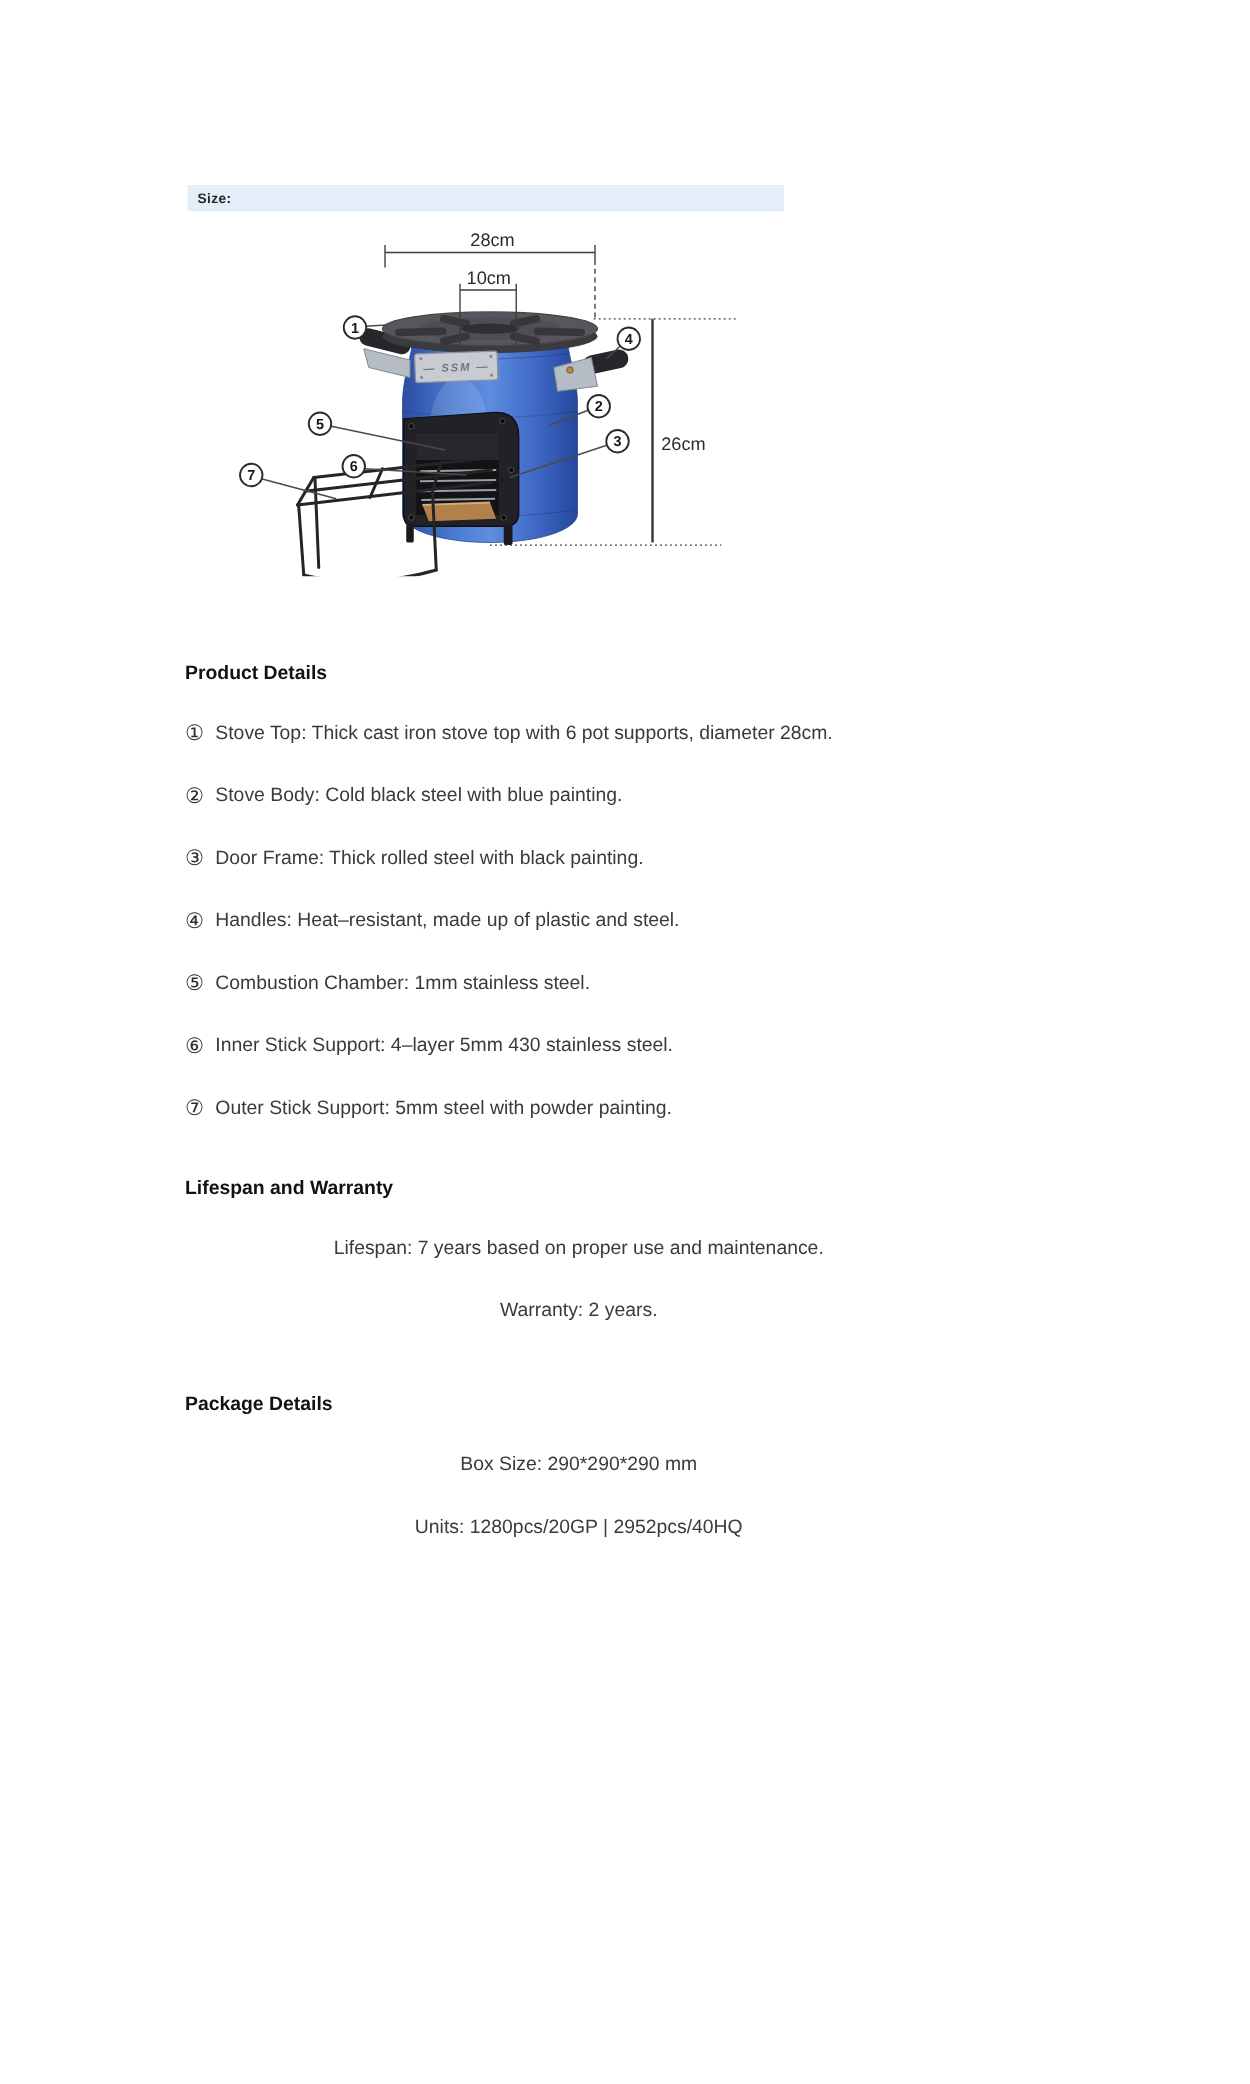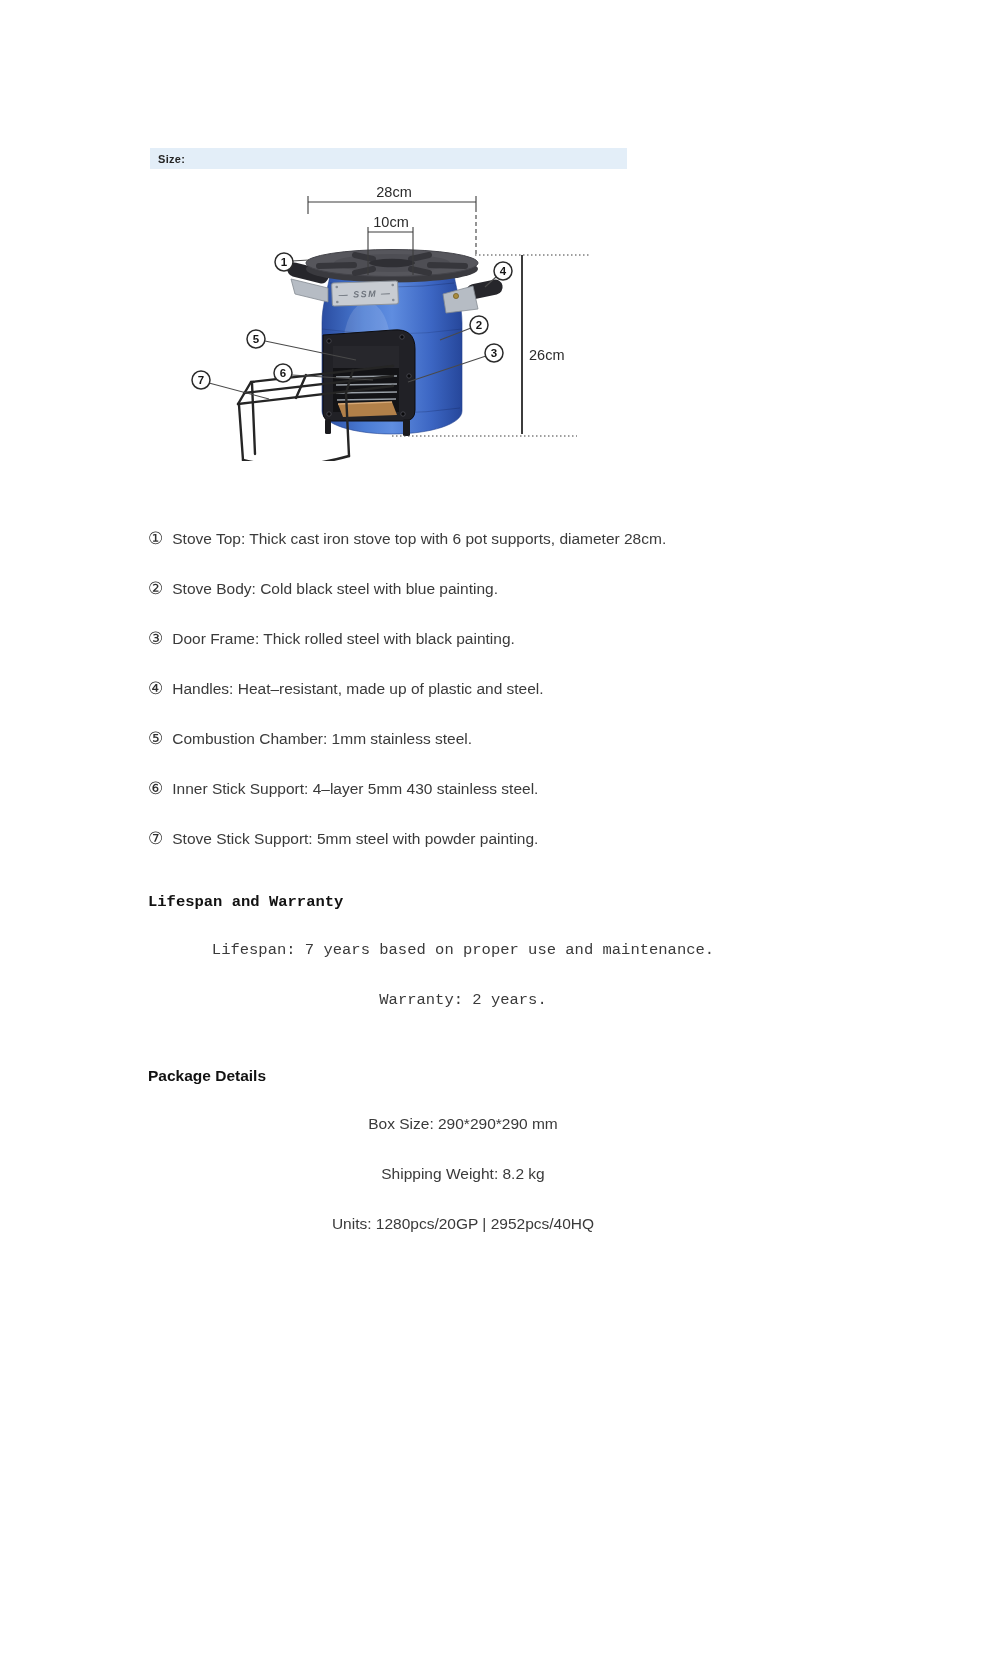--- a/index.html
+++ b/index.html
@@ -21,21 +21,21 @@
   .dim-text { font-size:14.5px; fill:#2b2b2b; }
   .callout-num { font-size:11.5px; font-weight:700; fill:#161616; }
   .brand-text { font-size:9px; font-weight:700; font-style:italic; fill:#6f757e; letter-spacing:1.5px; }
   .text-col {
     position:absolute; left:148px; top:530px; width:630px;
     color:#3a3a3a; font-size:15.5px; line-height:17px;
   }
   .sec-heading {
     font-weight:700; color:#121212; font-size:15.5px; margin:0 0 31px 0;
   }
-  .section-gap2 { margin-top:47px;font-family:Liberation Mono, monospace; }
+  .section-gap2 { margin-top:47px; }
   .section-gap3 { margin-top:58px; }
   .detail-item { display:flex; align-items:flex-start; margin:0 0 33px 0; }
   .marker { font-size:17px; line-height:17px; margin-right:9px; color:#2e2e2e; flex:none; }
   .line { margin:0 0 33px 0;text-align:center; }
 </style>
 </head>
 <body>
 
 <div>
 
@@ -192,20 +192,21 @@
       <g>
         <circle cx="60" cy="217" r="9" fill="#ffffff" stroke="#2b2b2b" stroke-width="1.5"></circle>
         <text class="callout-num" x="60" y="221" text-anchor="middle">7</text>
       </g>
     </svg>
   </div>
 
   <div class="text-col">
 
     <div>
+      <h2 class="sec-heading">Product Details</h2>
       <div class="detail-item">
         <span class="marker">①</span>
         <span class="ptext">Stove Top: Thick cast iron stove top with 6 pot supports, diameter 28cm.</span>
       </div>
       <div class="detail-item">
         <span class="marker">②</span>
         <span class="ptext">Stove Body: Cold black steel with blue painting.</span>
       </div>
       <div class="detail-item">
         <span class="marker">③</span>
@@ -218,31 +219,30 @@
       <div class="detail-item">
         <span class="marker">⑤</span>
         <span class="ptext">Combustion Chamber: 1mm stainless steel.</span>
       </div>
       <div class="detail-item">
         <span class="marker">⑥</span>
         <span class="ptext">Inner Stick Support: 4–layer 5mm 430 stainless steel.</span>
       </div>
       <div class="detail-item">
         <span class="marker">⑦</span>
-        <span class="ptext">Stove Stick Support: 5mm steel with powder painting.</span>
+        <span class="ptext">Outer Stick Support: 5mm steel with powder painting.</span>
       </div>
     </div>
 
     <div class="section-gap2">
       <h2 class="sec-heading">Lifespan and Warranty</h2>
       <p class="line">Lifespan: 7 years based on proper use and maintenance.</p>
       <p class="line">Warranty: 2 years.</p>
     </div>
 
     <div class="section-gap3">
       <h2 class="sec-heading">Package Details</h2>
       <p class="line">Box Size: 290*290*290 mm</p>
-      <p class="line">Shipping Weight: 8.2 kg</p>
       <p class="line">Units: 1280pcs/20GP | 2952pcs/40HQ</p>
     </div>
 
   </div>
 </div>
 
 </body></html>

